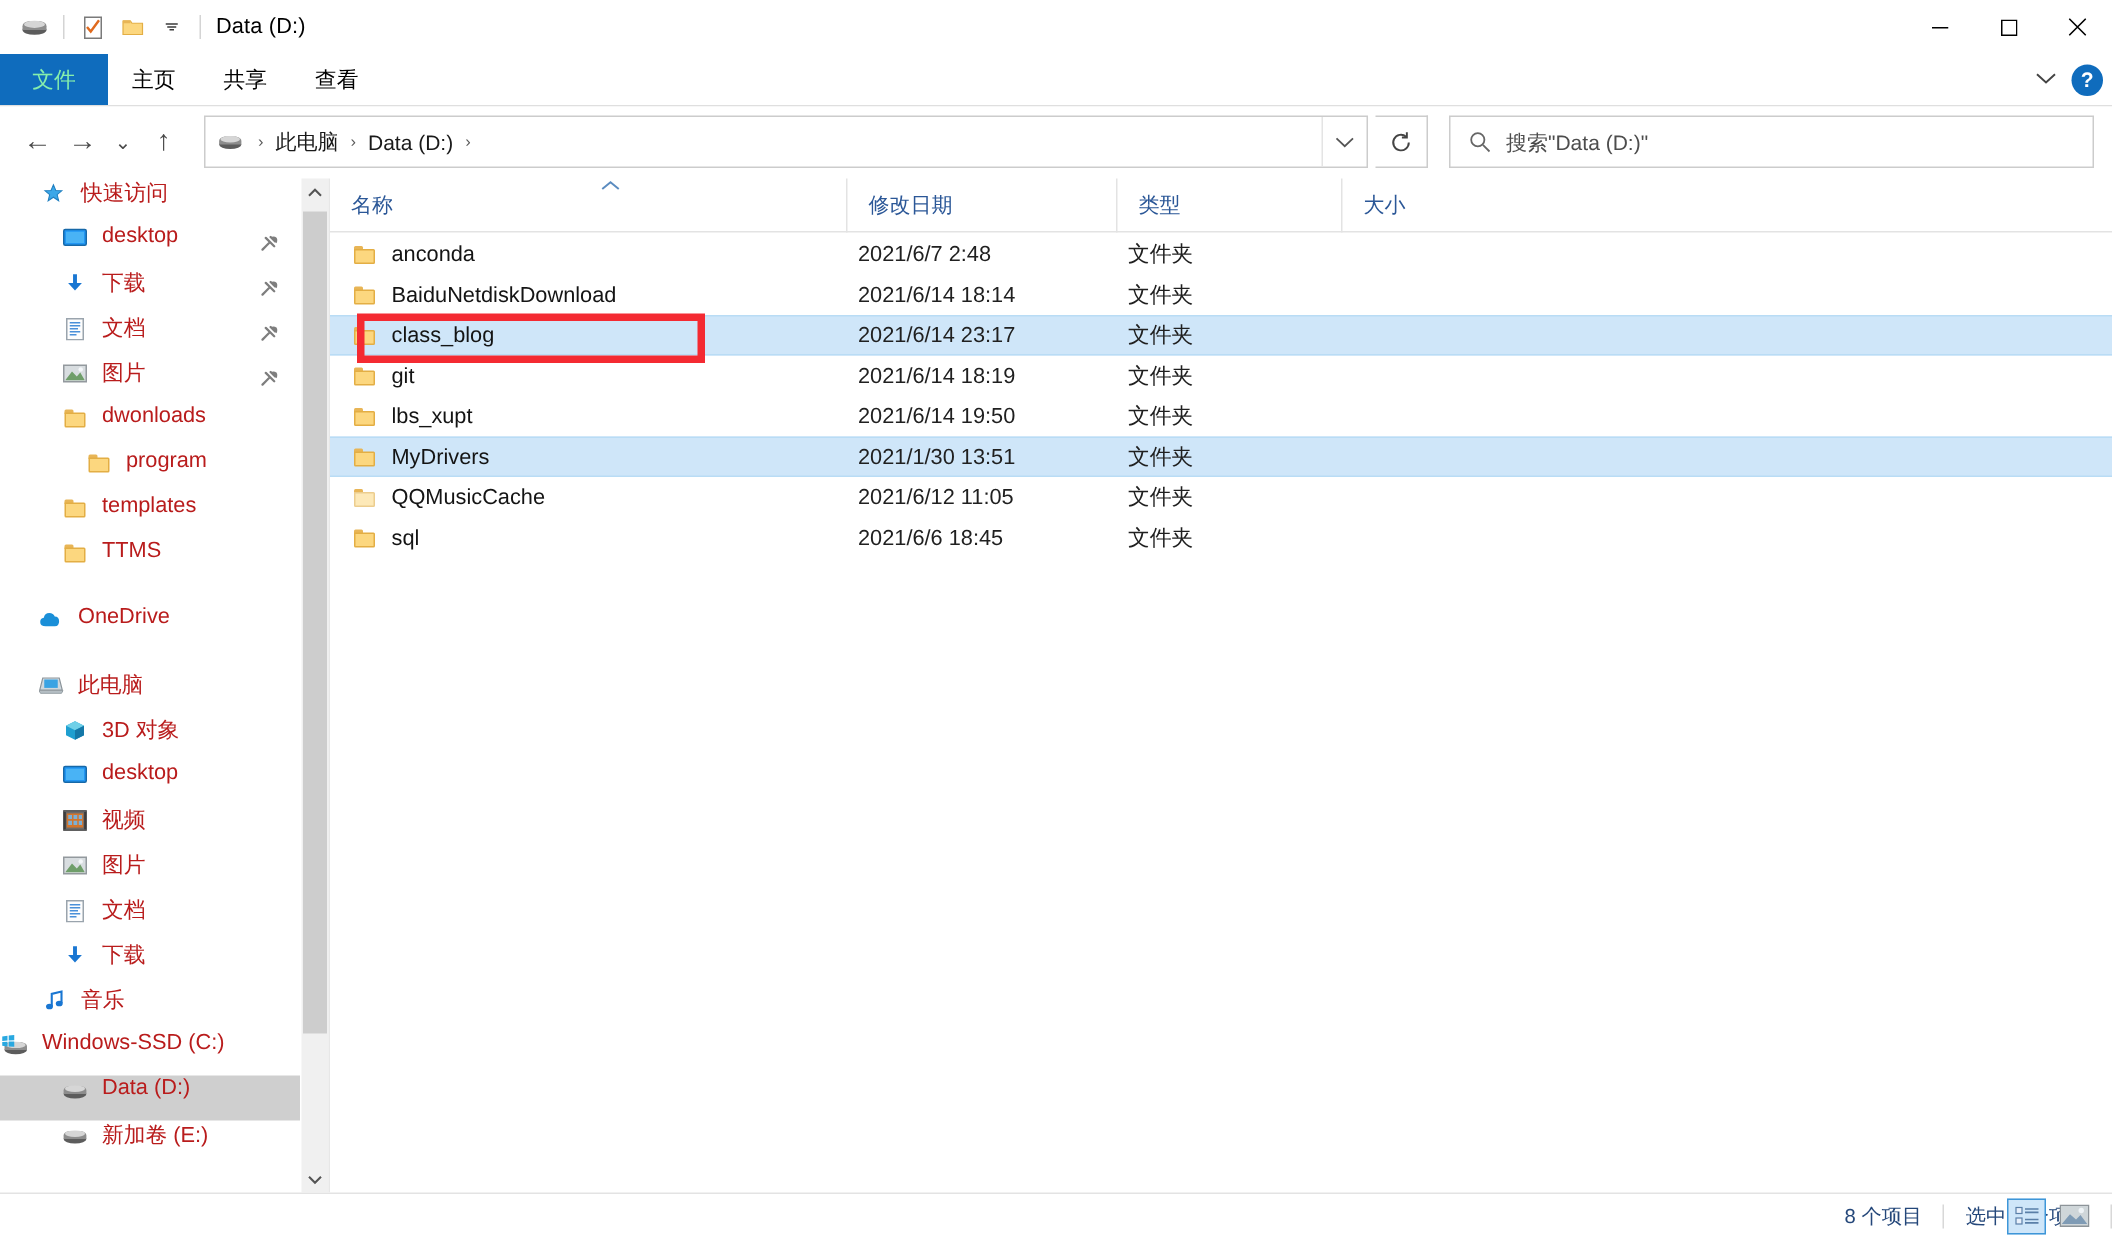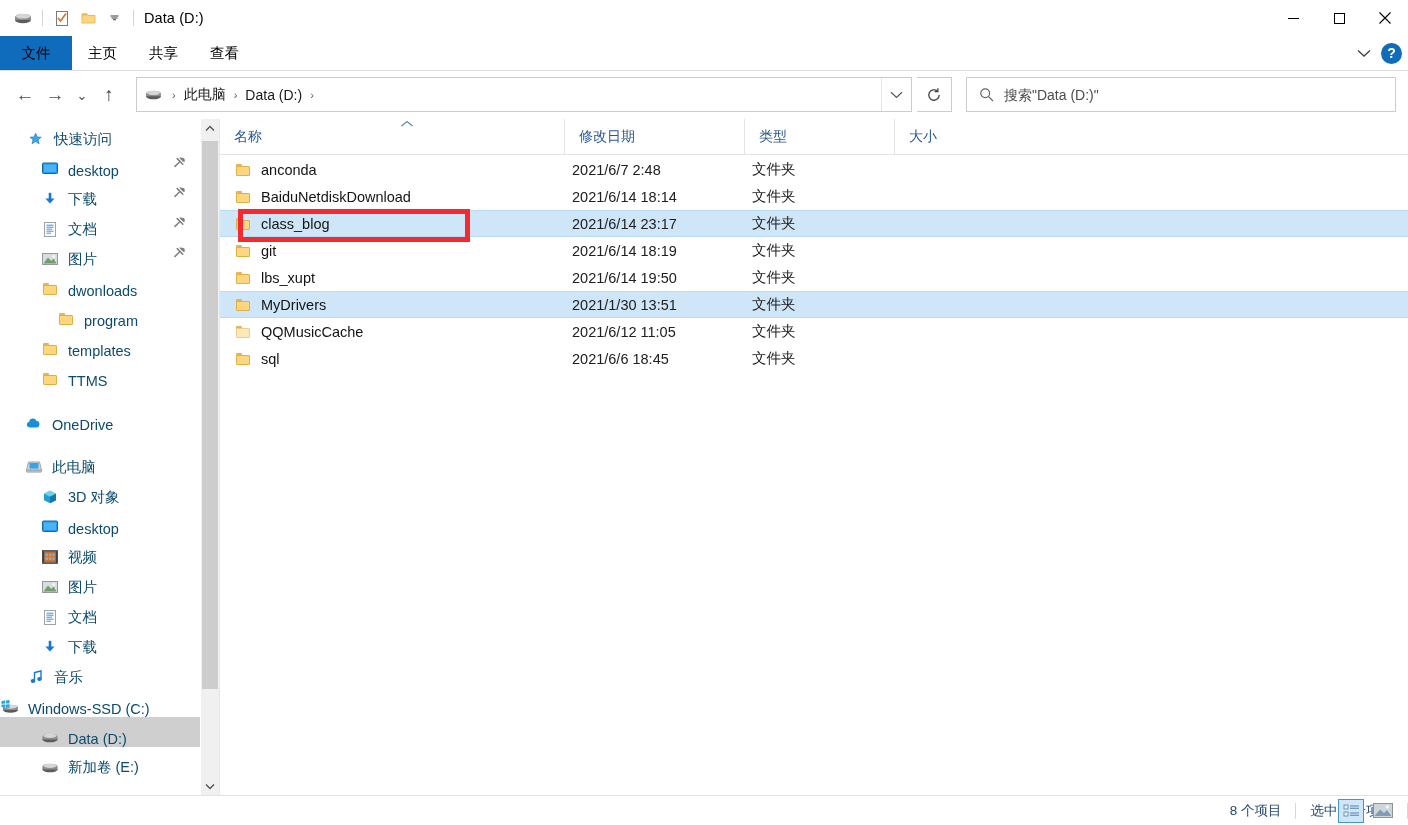--- a/index.html
+++ b/index.html
@@ -40,21 +40,21 @@
   #ribbon {
     position: absolute; left: 0; top: 36px; width: 1408px; height: 34px;
     background: #ffffff; display: flex; align-items: stretch;
   }
   .rtab {
     display: flex; align-items: center; justify-content: center;
     font-size: 14.5px; color: #000; padding: 0 16px; min-width: 56px;
     cursor: default;
   }
   .rtab.file {
-    background: #0f6cbd; color: #000000; width: 72px; padding: 0;
+    background: #0f6cbd; color: #86efac; width: 72px; padding: 0;
   }
   #ribbon-right {
     position: absolute; right: 6px; top: 0; height: 34px;
     display: flex; align-items: center; gap: 10px;
   }
   .help-circle {
     width: 21px; height: 21px; border-radius: 50%; background: #0f6cbd;
     color: #fff; font-size: 14px; font-weight: bold;
     display: flex; align-items: center; justify-content: center;
   }
@@ -104,22 +104,22 @@
     font-family: inherit; background: transparent; width: 360px;
   }
   #search-input::placeholder { color: #4d4d4d; opacity: 1; }
 
   
   #navpane {
     position: absolute; left: 0; top: 119px; width: 200px; height: 676px;
     background: #ffffff; overflow: hidden;
   }
   .nav-item {
-    height: 30px; display: flex; align-items: flex-end;
-    font-size: 14.5px; color: #0c4a6e; position: relative;
+    height: 30px; display: flex; align-items: flex-start;
+    font-size: 14.5px; color: #b91c1c; position: relative;
     white-space: nowrap;
   }
   .nav-item.selected { background: #cfcfcf; }
   .nav-ico {
     width: 20px; height: 20px; display: flex; align-items: center;
     justify-content: center; flex: 0 0 20px; margin-right: 8px;
   }
   .pin {
     position: absolute; right: 14px; top: 50%; transform: translateY(-50%);
     color: #7a7a7a; font-size: 12px;

